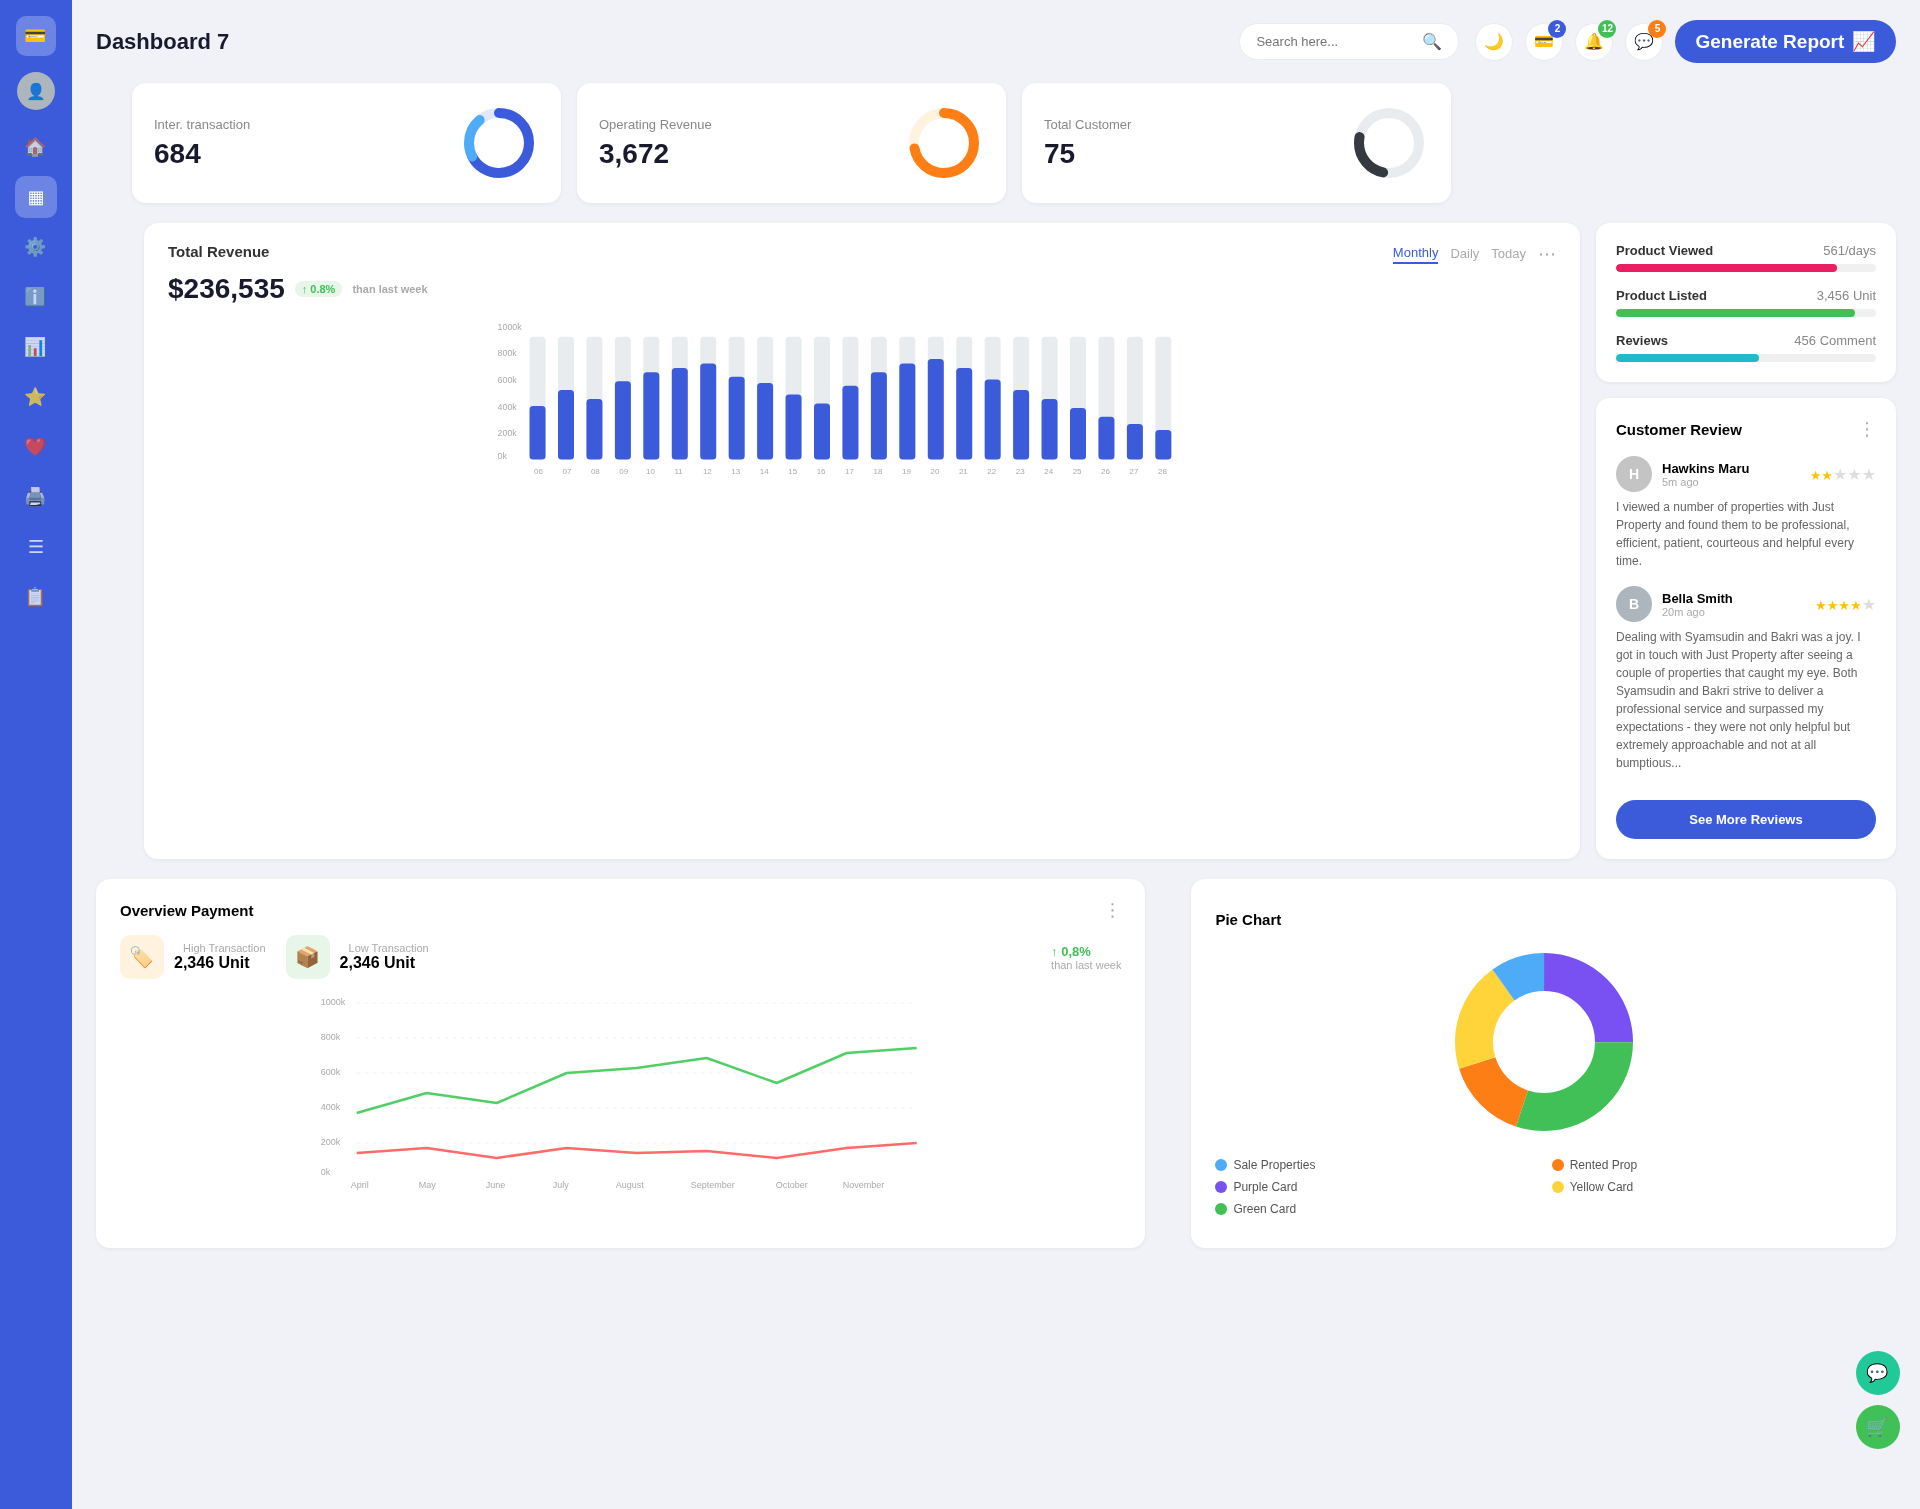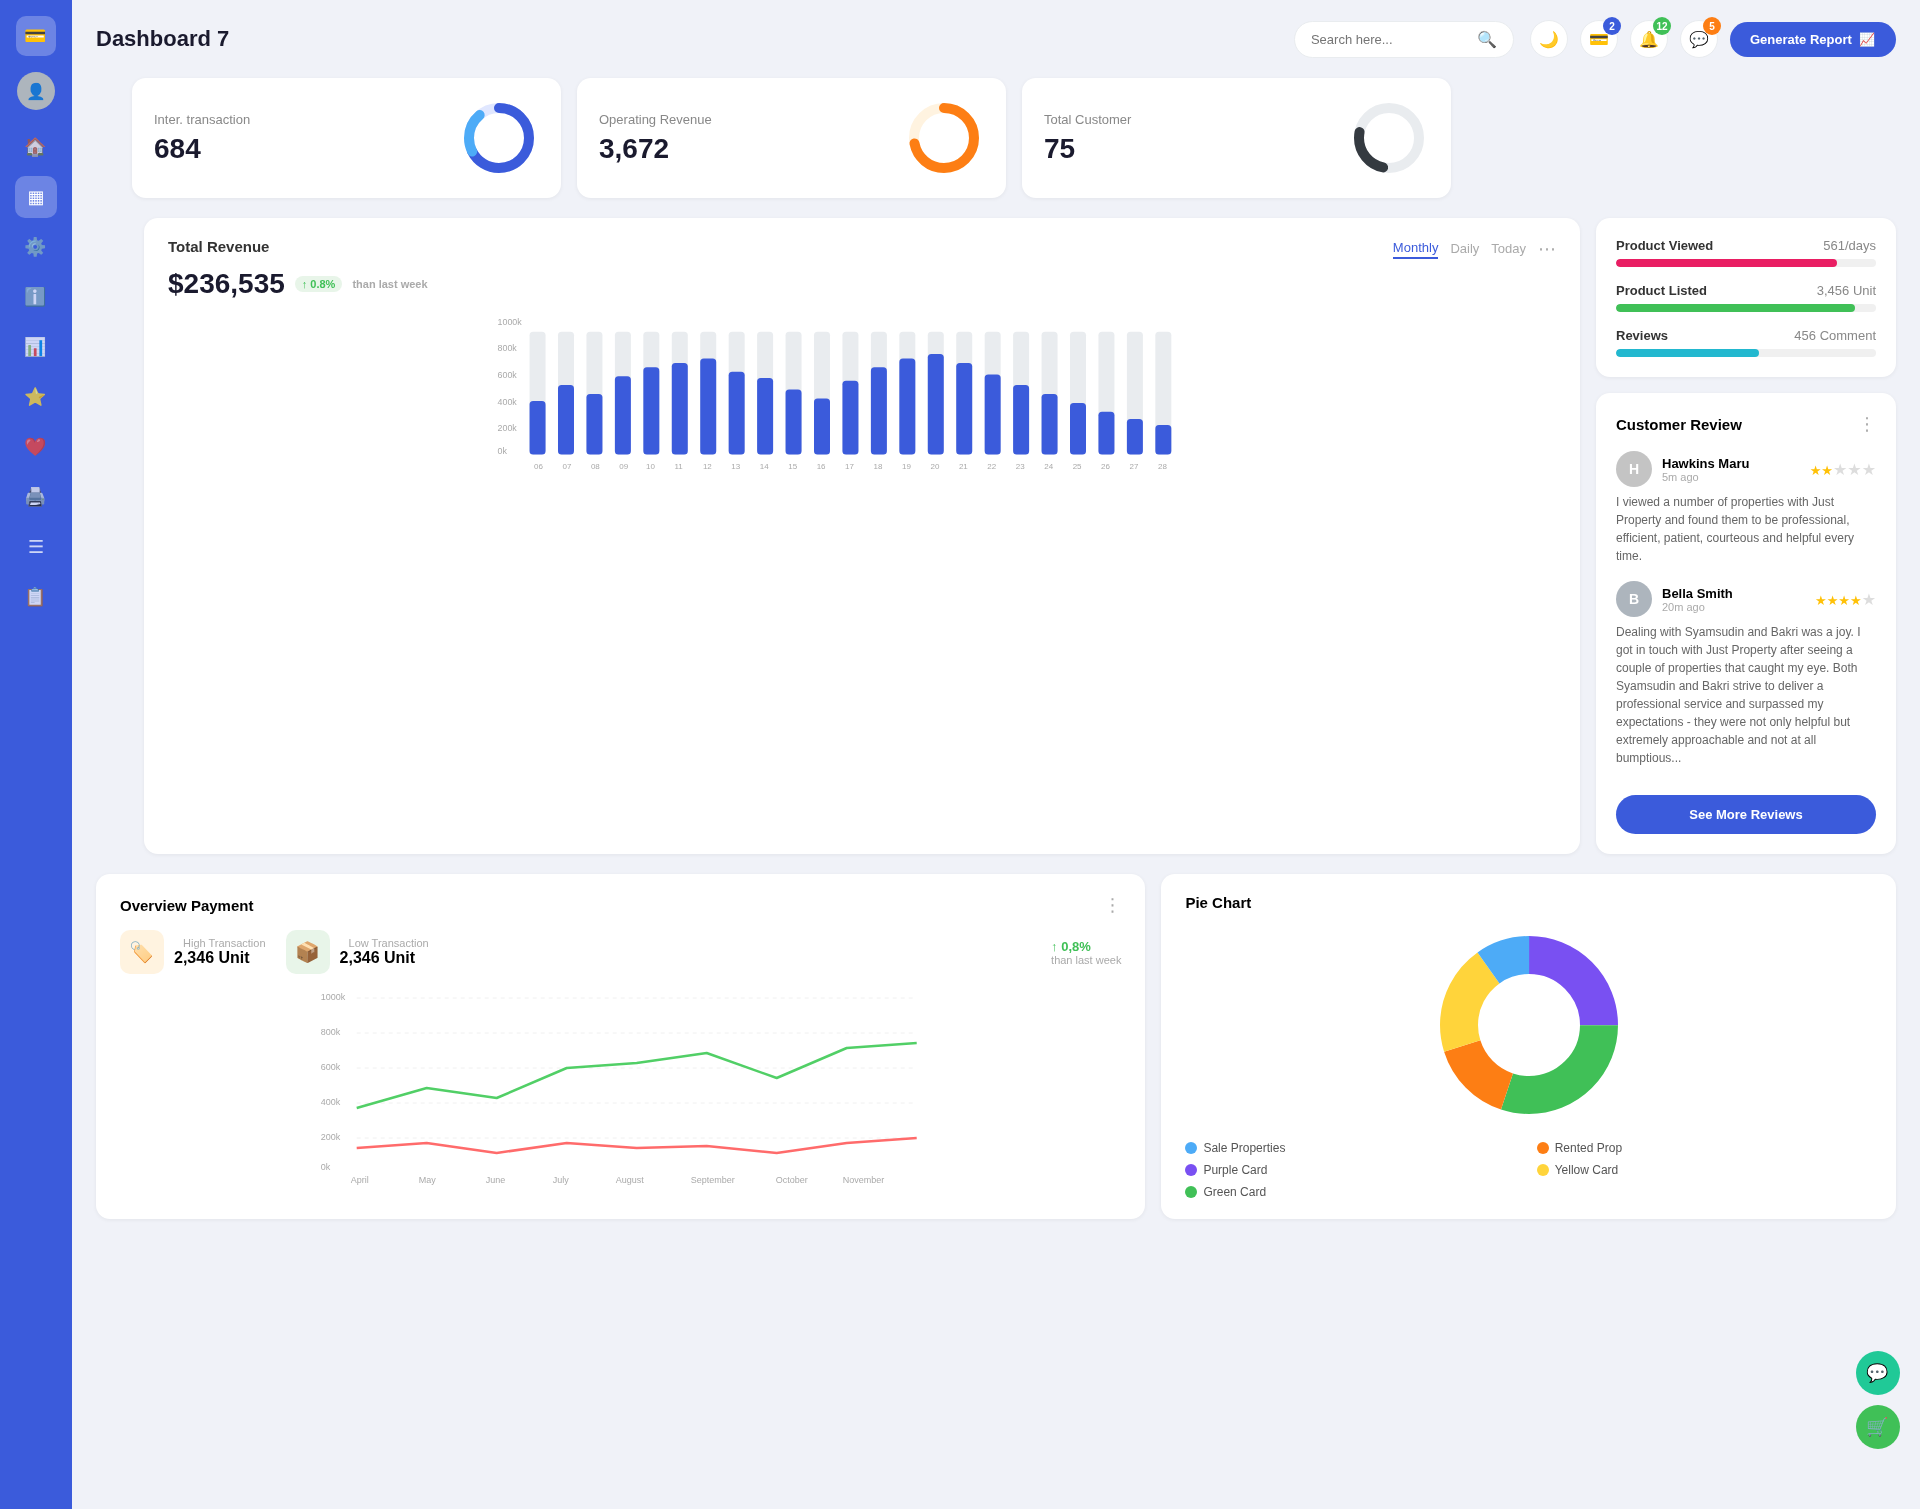--- a/index.html
+++ b/index.html
@@ -108,21 +108,21 @@
     }
     .badge-blue { background: #3b5bdb; }
     .badge-green { background: #40c057; }
     .badge-orange { background: #fd7e14; }
     .generate-btn {
       background: #3b5bdb;
       color: white;
       border: none;
       border-radius: 24px;
       padding: 10px 20px;
-      font-size: 13px;
+      font-size: 19px;
       font-weight: 600;
       cursor: pointer;
       display: flex; align-items: center; gap: 8px;
     }
 
     
     .stats-row {
       display: grid;
       grid-template-columns: repeat(4, 1fr);
       gap: 16px;
@@ -255,22 +255,23 @@
     .pct-up { color: #40c057; font-size: 13px; font-weight: 600; }
     .pct-sub { font-size: 11px; color: #aaa; }
 
     
     .line-chart-svg { width: 100%; height: 200px; }
 
     
     .pie-card {
       background: white;
       border-radius: 14px;
-      padding: 20px 24px;
+      padding: 32px 24px;
       box-shadow: 0 1px 4px rgba(0,0,0,0.06);
+      margin-left: 30px;
     }
     .pie-title { font-size: 15px; font-weight: 600; margin-bottom: 14px; }
     .pie-container { display: flex; justify-content: center; margin-bottom: 16px; }
     .pie-legend { display: grid; grid-template-columns: 1fr 1fr; gap: 8px 16px; }
     .legend-item { display: flex; align-items: center; gap: 6px; font-size: 12px; color: #555; }
     .legend-dot { width: 12px; height: 12px; border-radius: 50%; flex-shrink: 0; }
 
     
     .fab-container {
       position: fixed; bottom: 60px; right: 20px;

